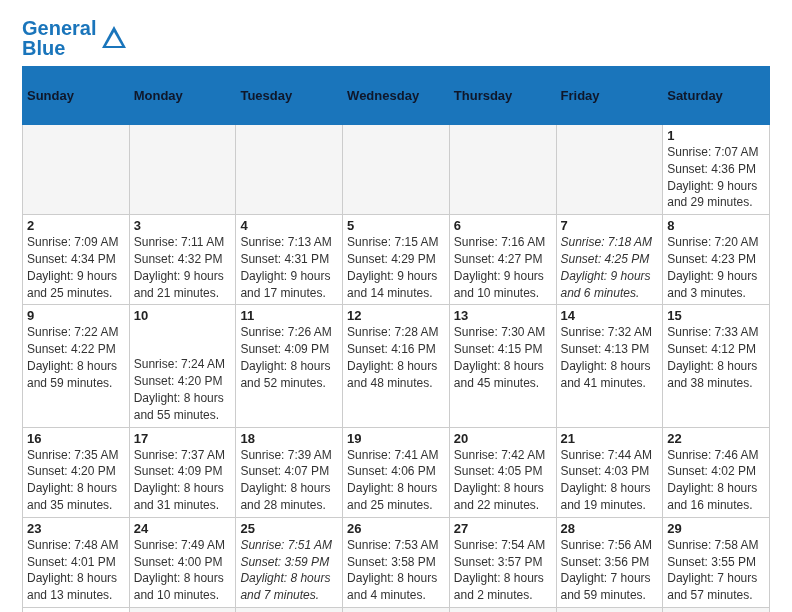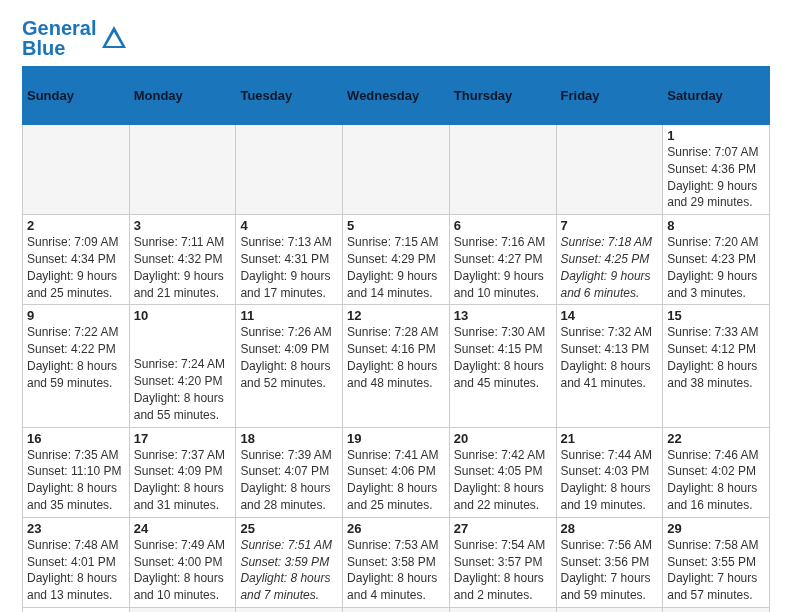--- a/index.html
+++ b/index.html
@@ -239,21 +239,21 @@
             <div class="cell-info" style="white-space: pre-line;">Sunrise: 7:33 AM
 Sunset: 4:12 PM
 Daylight: 8 hours
 and 38 minutes.</div>
           </td>
         </tr>
         <tr>
           <td>
             <span class="cell-day">16</span>
             <div class="cell-info" style="white-space: pre-line;">Sunrise: 7:35 AM
-Sunset: 11:10 PM
+Sunset: 4:20 PM
 Daylight: 8 hours
 and 35 minutes.</div>
           </td>
           <td>
             <span class="cell-day">17</span>
             <div class="cell-info" style="white-space: pre-line;">Sunrise: 7:37 AM
 Sunset: 4:09 PM
 Daylight: 8 hours
 and 31 minutes.</div>
           </td>

